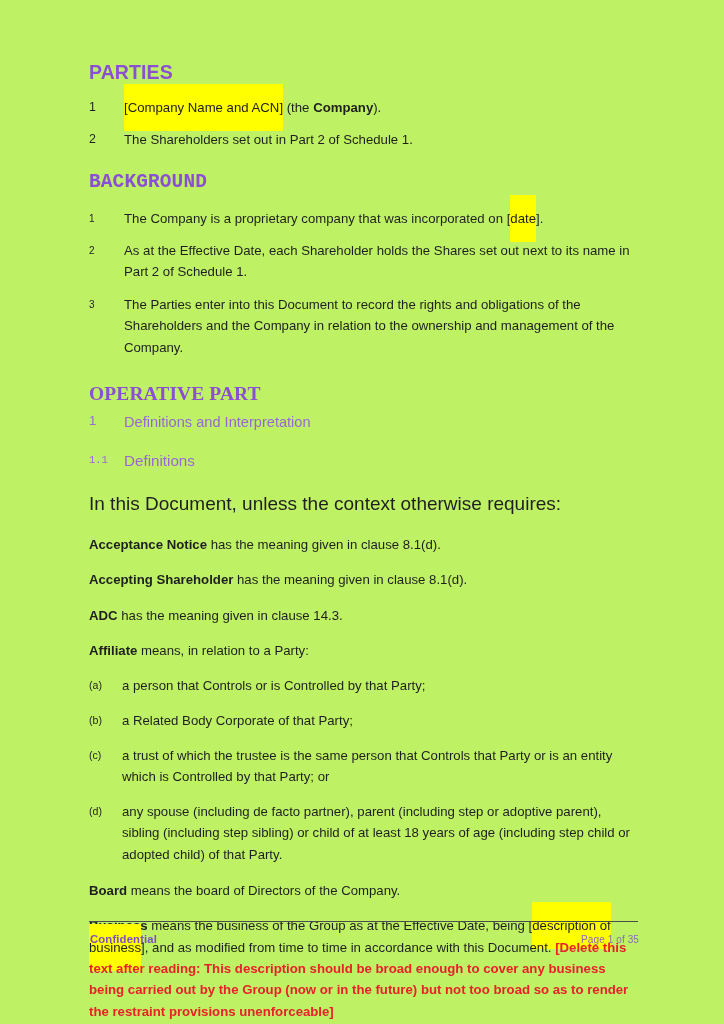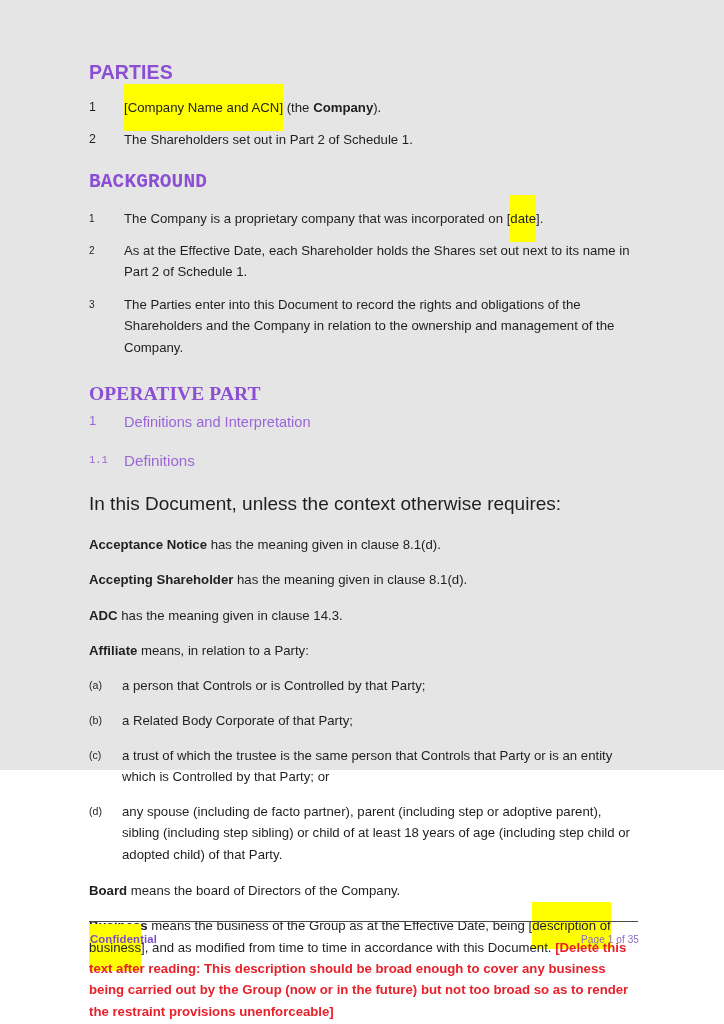--- a/index.html
+++ b/index.html
@@ -13,22 +13,22 @@
     height: 1024px;
     font-family: "Liberation Sans", sans-serif;
     color: #1a1a1a;
     -webkit-font-smoothing: antialiased;
     overflow: hidden;
   }
 
   .page {
     position: relative;
     width: 724px;
-    height: 770px;
-    background: #e5e5e5;
+    height: 1024px;
+    background: #bef264;
     box-sizing: border-box;
     padding: 0;
   }
 
   .content {
     position: absolute;
     left: 89px;
     top: 62px;
     width: 549px;
   }

